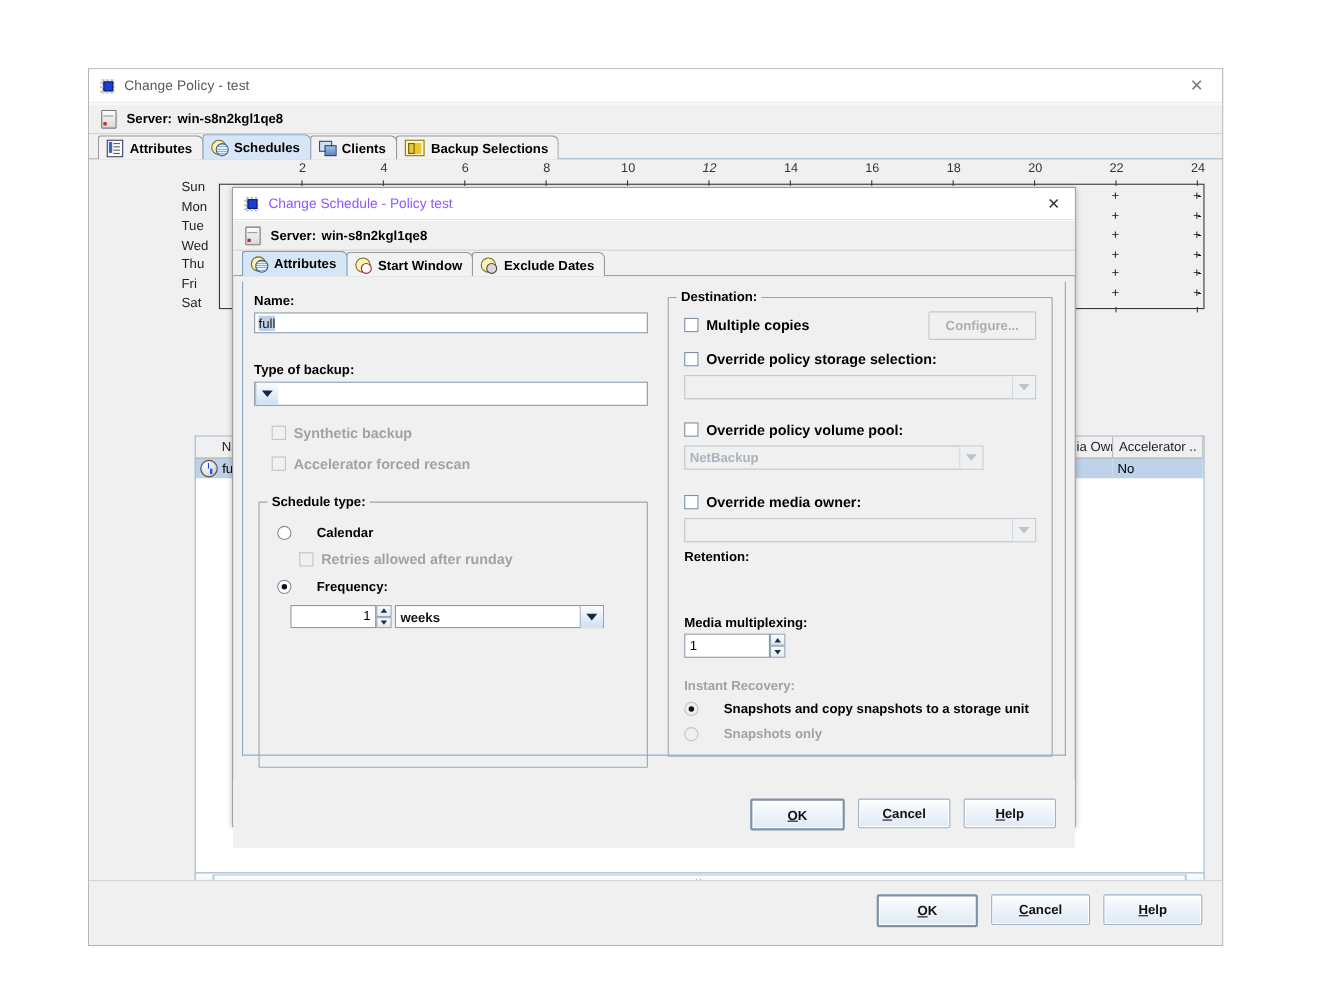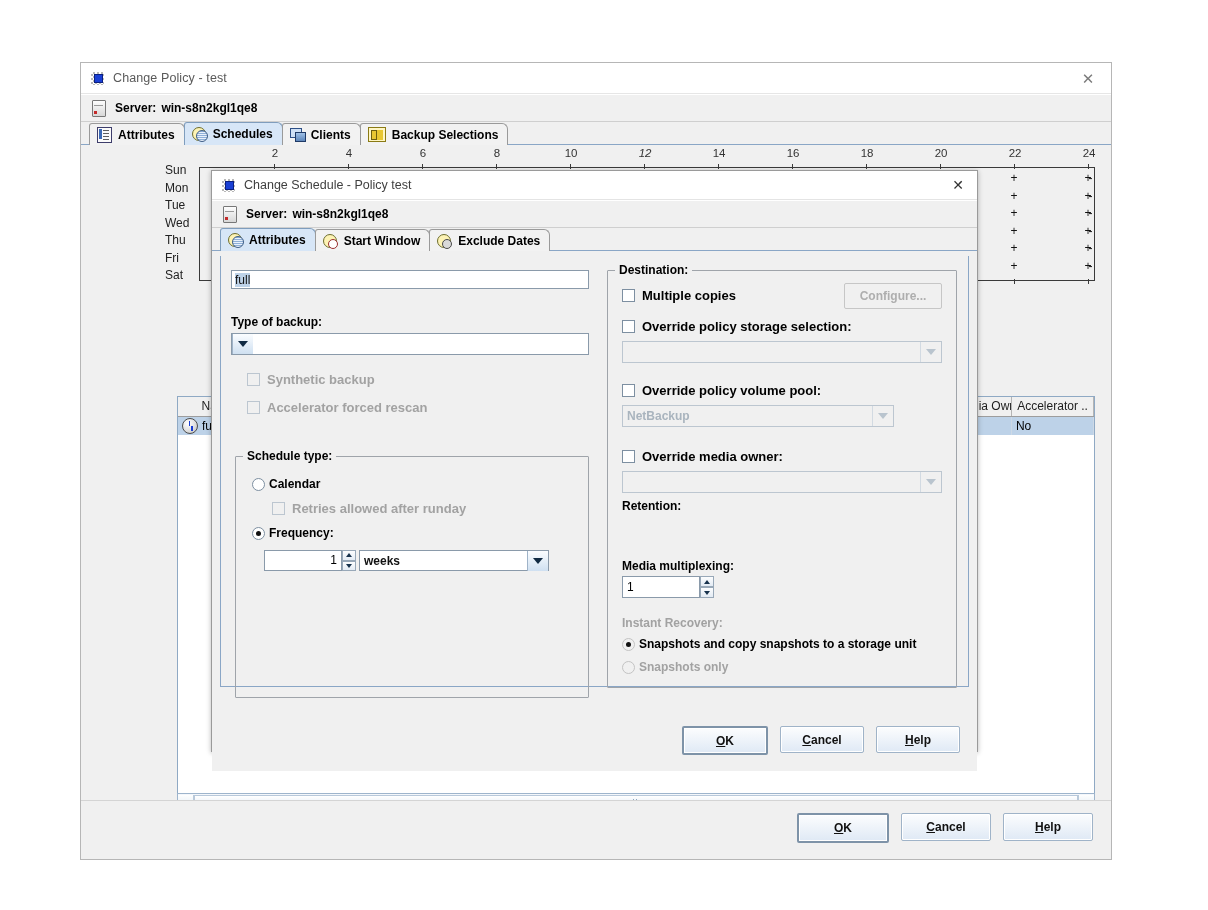--- a/index.html
+++ b/index.html
@@ -215,21 +215,21 @@
   .footsep { position:absolute; left:0; right:0; bottom:58px; height:1px; background:#cfcfcf;}
 
   
   .dlg {
     position:absolute; left:211px; top:170px; width:765px; height:580px;
     background:#f0f0f0; border:1px solid #9a9a9a;
     box-shadow: 0 1px 5px rgba(0,0,0,.28);
   }
   .dlg-title { height:28px; background:#ffffff; display:flex; align-items:center;
      padding:0 4px 0 10px; border-bottom:1px solid #e4e4e4;}
-  .dlg-title .ttl { font-size:12.5px; color:#404040; margin-left:9px;}
+  .dlg-title .ttl { font-size:12.5px; color:#8b5cf6; margin-left:9px;}
   .dlg-close { margin-left:auto; width:30px; height:22px; display:flex;align-items:center;
      justify-content:center; color:#333; font-size:14px; }
   .dlg-server { height:26px; background:#f0f0f0; border-bottom:1px solid #cfcfcf;
      border-top:1px solid #ffffff; display:flex; align-items:center; padding-left:11px;}
   .dlg-server .lbl{font-weight:bold; margin-left:9px;}
   .dlg-server .val{font-weight:bold; margin-left:5px;}
 
   .dlg-body { position:relative; padding:0; }
   .dlg-content {
      position:absolute; left:8px; top:5px; right:8px; height:430px;
@@ -275,21 +275,21 @@
   .chkline { display:flex; align-items:center; gap:7px; }
   .chkline .ctxt { font-weight:bold; font-size:13px; }
   .chkline.dis .ctxt { color:#a2a2a2; }
 
   .radio { width:13px; height:13px; border-radius:50%; background:#ffffff; border:1px solid #7d8fa1;
      box-sizing:border-box; position:relative; flex:0 0 auto;}
   .radio.on::after { content:""; position:absolute; left:3px; top:3px; width:5px; height:5px;
      border-radius:50%; background:#111; }
   .radio.dis { background:#f0f0f0; border-color:#c3c3c3; }
   .radio.dis.on::after { background:#111; }
-  .radioline { display:flex; align-items:center; gap:4px; }
+  .radioline { display:flex; align-items:center; gap:23px; }
   .radioline .rtxt { font-weight:bold; font-size:12px; }
   .radioline.dis .rtxt { color:#a2a2a2; }
 
   .spin { display:flex; align-items:stretch; }
   .spin .sbox { background:#ffffff; border:1px solid #8a9aaa; font-size:12px; line-height:19px;
      box-sizing:border-box; padding:0 4px; }
   .spin .sbtns { display:flex; flex-direction:column; width:14px; margin-left:0; }
   .spin .sb { flex:1; background:linear-gradient(#fcfdfe,#e3ebf4); border:1px solid #98a8b8;
      display:flex; align-items:center; justify-content:center; }
   .tri-up-s { width:0;height:0;border-left:3.5px solid transparent;border-right:3.5px solid transparent;
@@ -610,20 +610,21 @@
         <span class="ico ico-sched3"></span>
         <span class="tlabel">Exclude Dates</span>
       </div>
     </div>
 
     <div class="dlg-body" style="height:520px;">
       <div class="dlg-content">
 
         <div style="position:absolute; left:10px; top:10px; width:360px;">
 
+          <div class="fieldlabel">Name:</div>
           <div class="textinput" style="width:358px; margin-top:4px;">
             <span class="sel">full</span>
           </div>
 
           <div class="fieldlabel" style="margin-top:26px;">Type of backup:</div>
           <div class="combo" style="width:358px; margin-top:4px;">
             <span class="carrow">
                 <span class="tri-down"></span>
               </span>
           </div>

